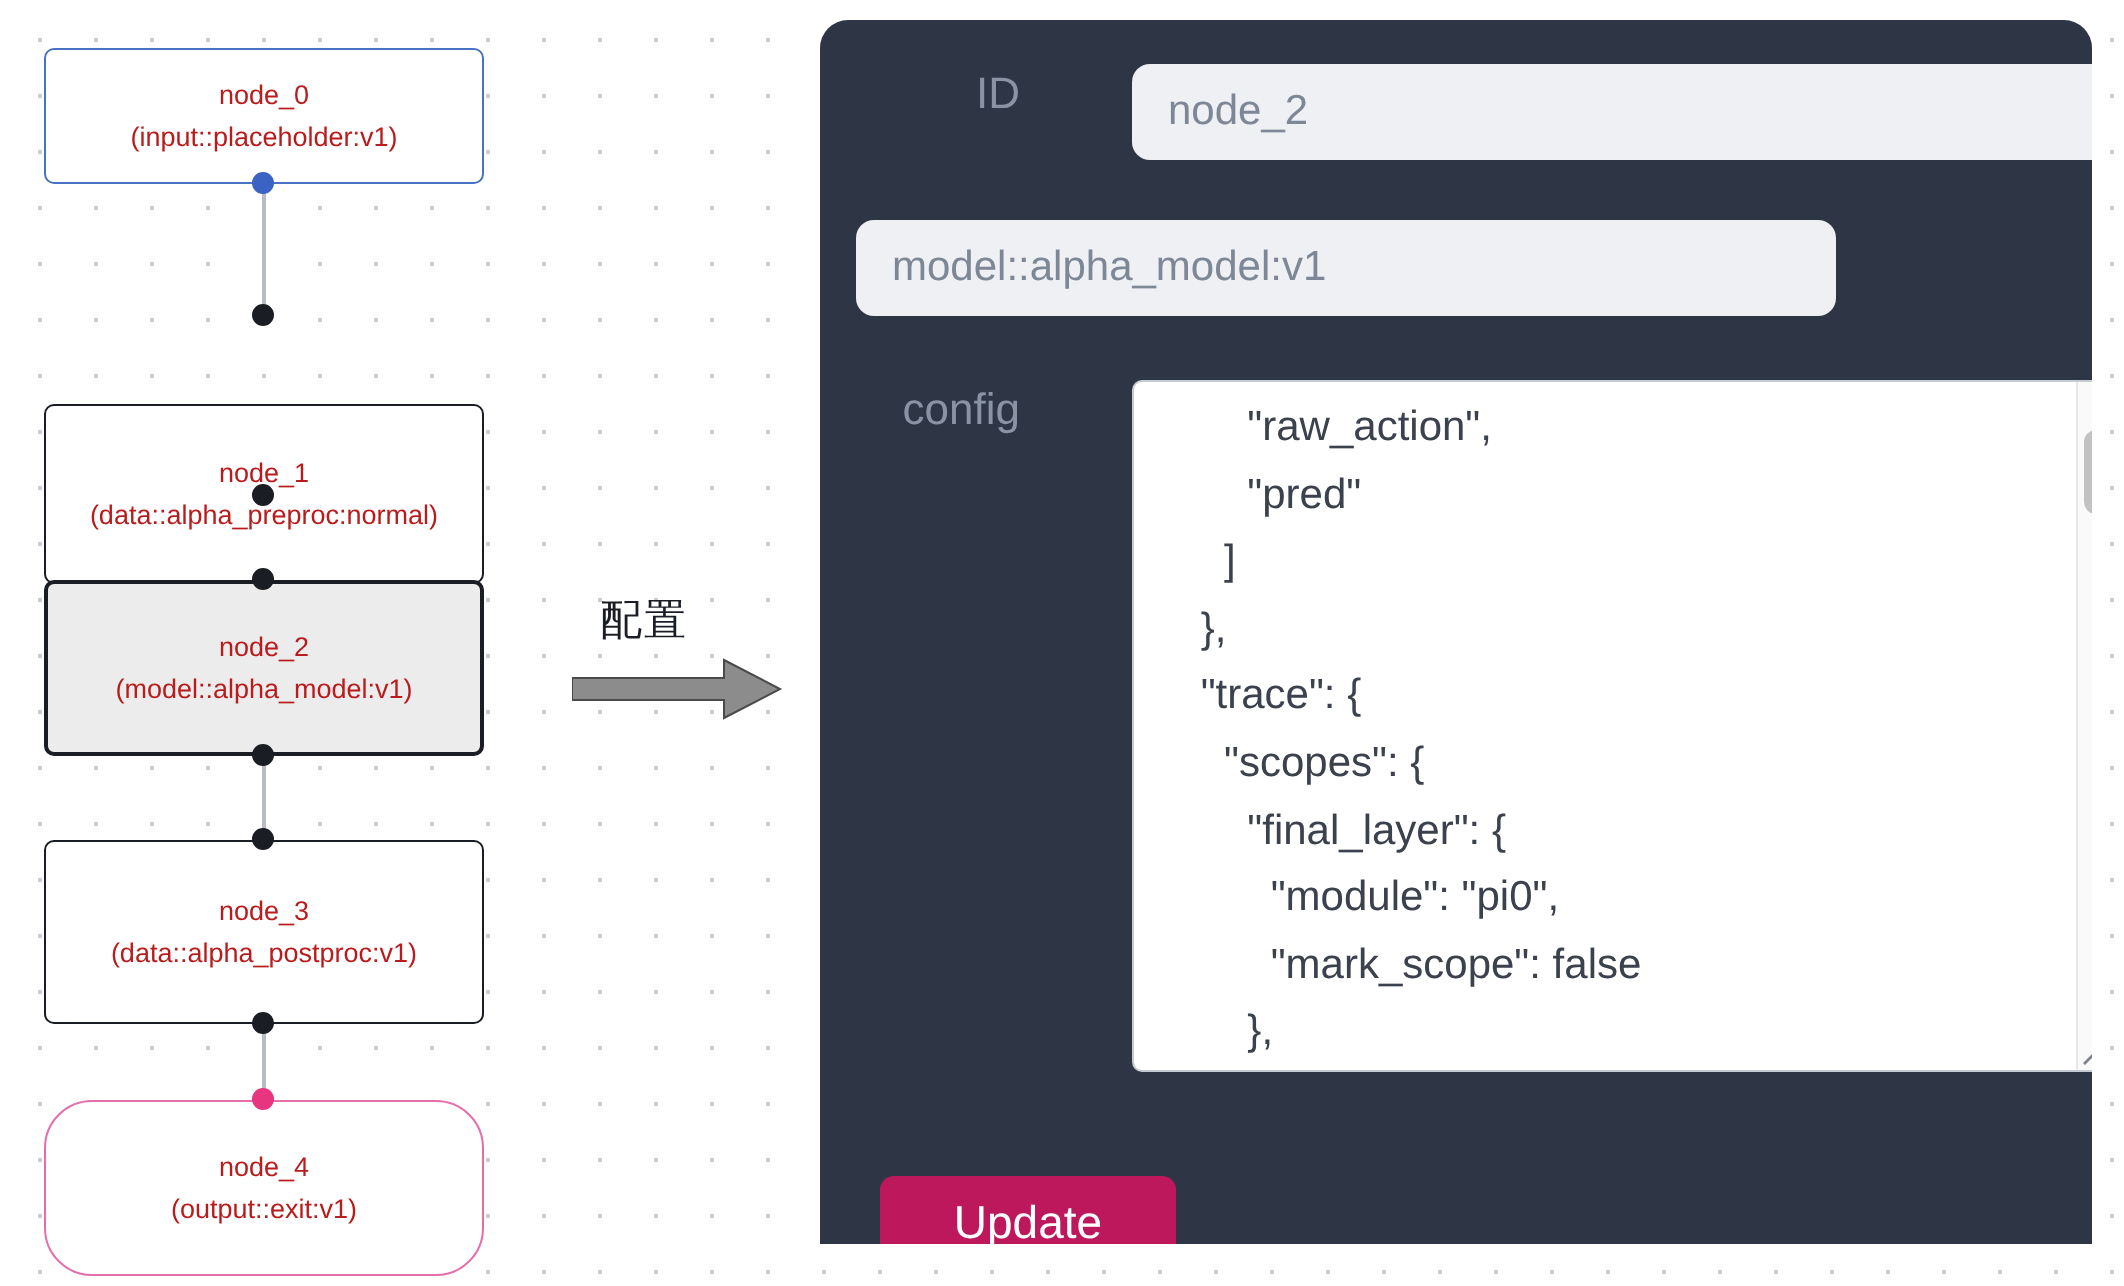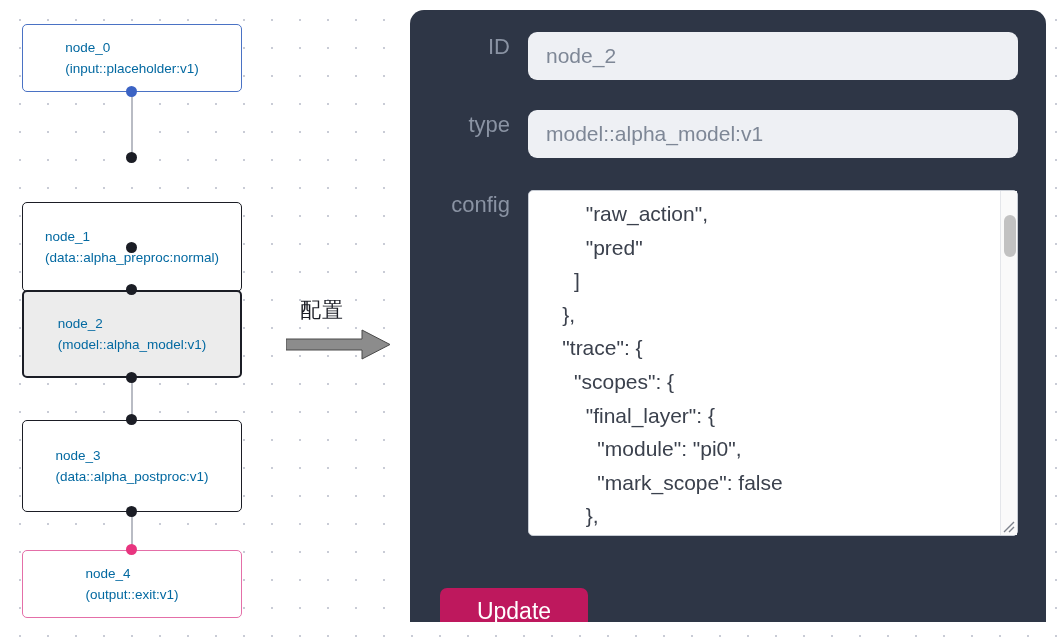--- a/index.html
+++ b/index.html
@@ -37,21 +37,22 @@
   .handle.blue{background:#3b63c4;}
   .handle.pink{background:#e8357f;}
 
   .node{
     position:absolute;
     box-sizing:border-box;
     background:#ffffff;
     border:1px solid #1b1d25;
     border-radius:5px;
     display:flex;align-items:center;justify-content:center;
-    color:#0369a1;
+    text-align:center;
+    color:#b91c1c;
     font-size:13.5px;
     line-height:21px;
     z-index:3;
     padding:2px 8px;
     word-break:break-all;
   }
   .node .nlabel{white-space:pre-wrap;}
   .node.start{border:1.4px solid #4a72c4;}
   .node.selected{background:#ececec;border:2px solid #1b1d25;}
   .node.end{border:1.6px solid #e46fa8;}
@@ -73,21 +74,21 @@
     left:410px;top:10px;
     width:636px;height:612px;
     background:#2e3646;
     border-radius:14px 14px 0 0;
     box-sizing:border-box;
     z-index:6;
     overflow:hidden;
   }
   .field-row{
     position:absolute;
-    display:flex;align-items:flex-start;
+    display:flex;align-items:flex-start;gap:38px;
   }
   .field-label{
     width:100px;
     text-align:right;
     color:#8a93a3;
     font-size:22px;
     line-height:30px;
     padding-right:18px;
     box-sizing:border-box;
     user-select:none;
@@ -195,42 +196,41 @@
   <div class="handle" style="top:372px;"></div>
 
   <div class="handle" style="top:414px;"></div>
   <div class="node" style="left:22px;top:420px;width:220px;height:92px;">
     <span class="nlabel">node_3
 (data::alpha_postproc:v1)</span>
   </div>
   <div class="handle" style="top:506px;"></div>
 
   <div class="handle pink" style="top:544px;"></div>
-  <div class="node end" style="left:22px;top:550px;width:220px;height:68px;">
+  <div class="node end" style="left:22px;top:550px;width:220px;height:88px;border-radius:24px;">
     <span class="nlabel">node_4
 (output::exit:v1)</span>
   </div>
 </div>
 
 <div id="arrow-group">
   <div id="arrow-caption">配置</div>
   <svg id="arrow-svg" width="108" height="34" viewBox="0 0 108 34">
     <path d="M0 11 L76 11 L76 2 L104 16.5 L76 31 L76 22 L0 22 Z" fill="#8c8c8c" stroke="#4a4a4a" stroke-width="1"></path>
   </svg>
 </div>
 
 <div id="config-panel">
 
   <div class="field-row" id="row-id">
     <div class="field-label">ID</div>
     <input class="field-input" type="text" value="node_2" style="">
   </div>
 
   <div class="field-row" id="row-type">
-    <div class="field-label">type</div>
     <input class="field-input" type="text" value="model::alpha_model:v1" style="">
   </div>
 
   <div class="field-row" id="row-config">
     <div class="field-label">config</div>
     <div style="position:relative;">
       <textarea id="config-textarea" spellcheck="false" style="">        "raw_action",
         "pred"
       ]
     },

